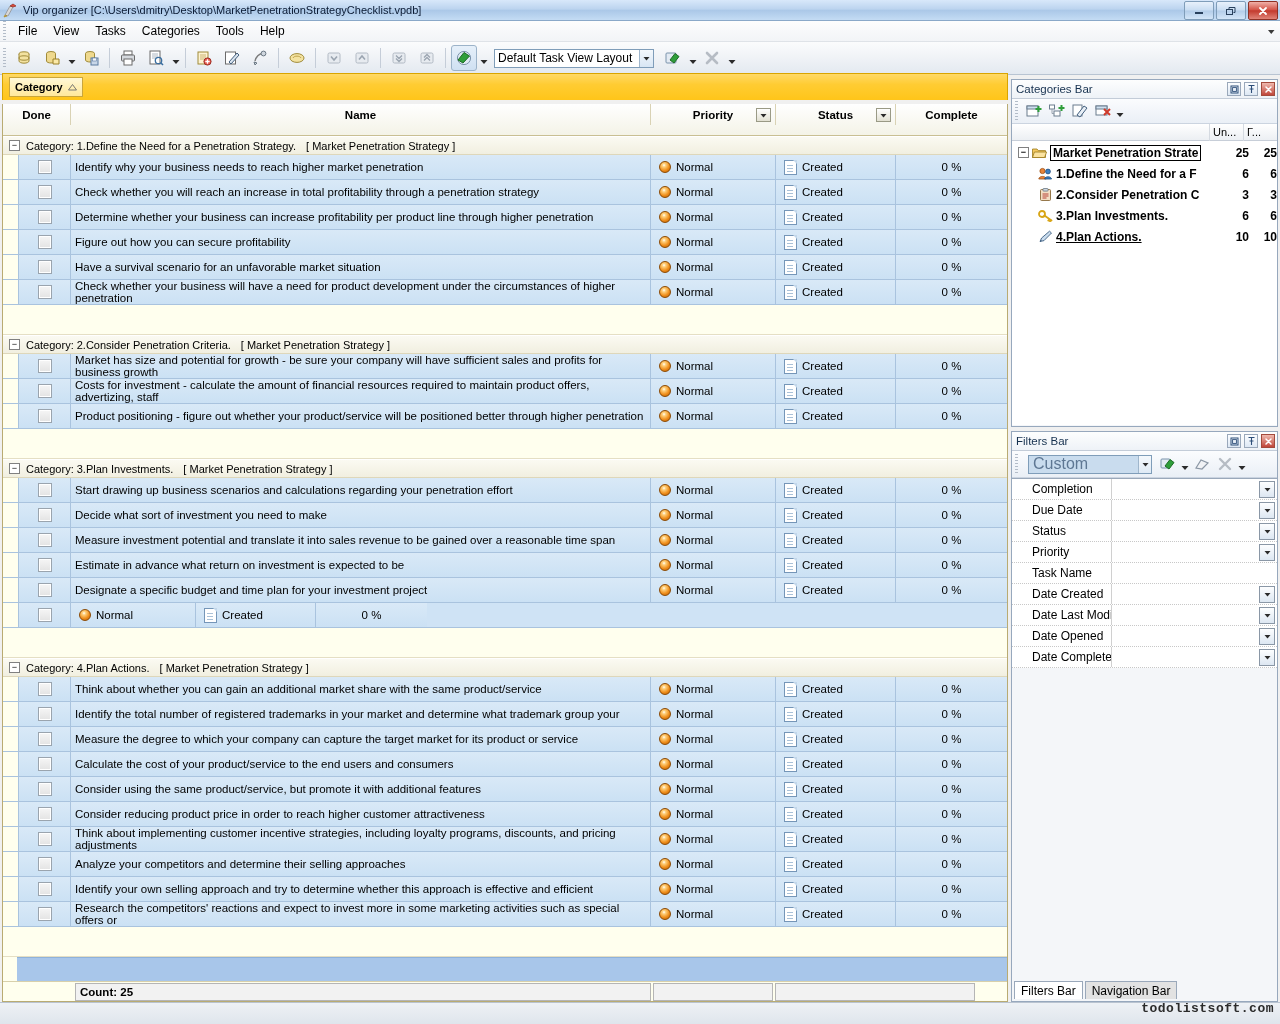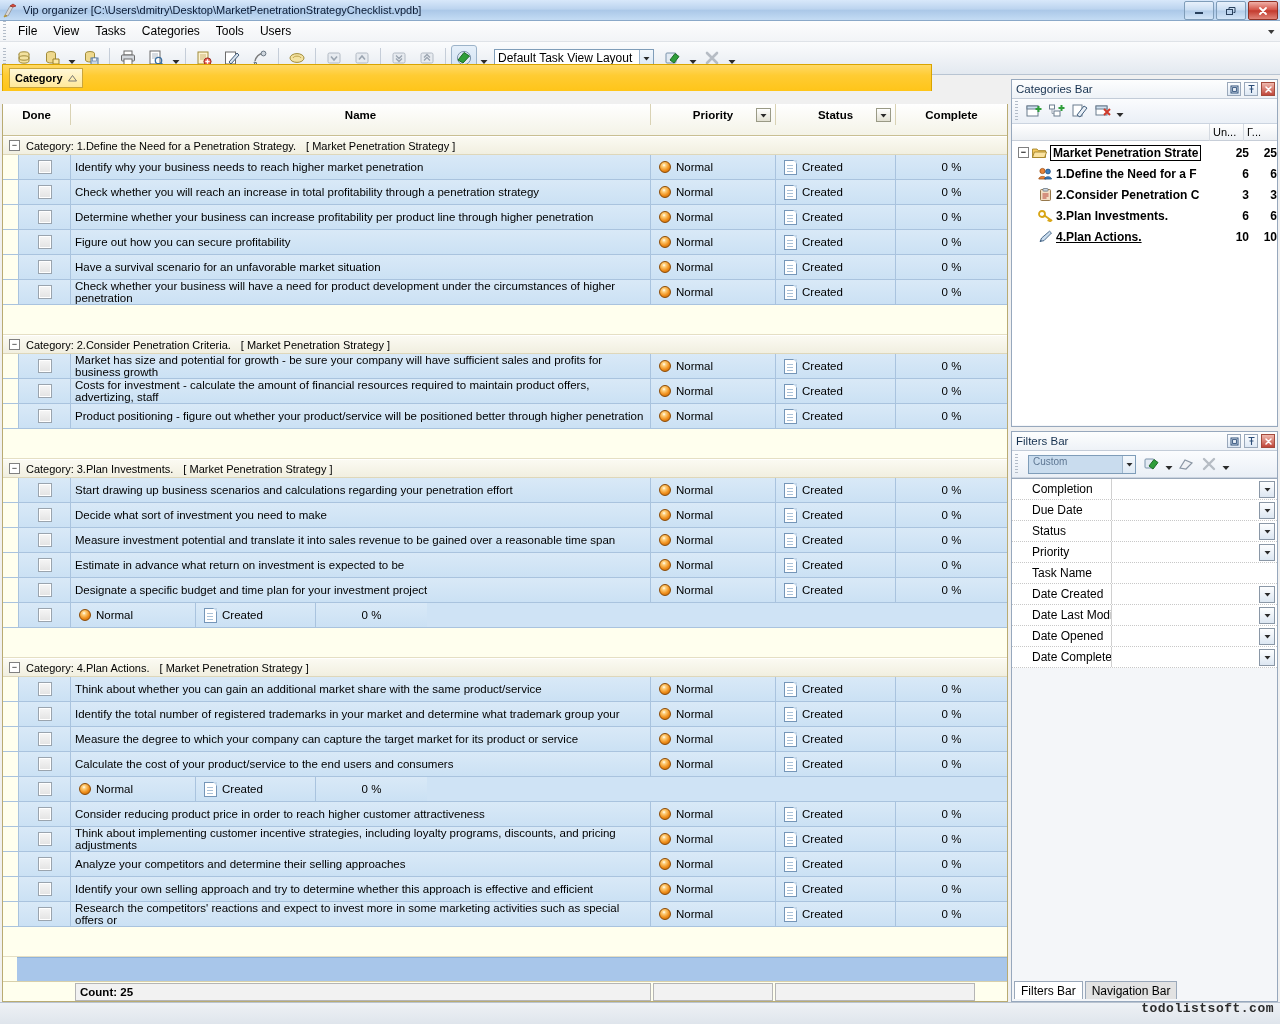--- a/index.html
+++ b/index.html
@@ -95,21 +95,21 @@
   }
   .tb-combo .cbtn {
     position: absolute; right: 0px; top: 0px; width: 13px; height: 17px;
     background: linear-gradient(to bottom, #f4f8fc, #d8e6f4);
     border-left: 1px solid #9fb6cc;
     display: flex; align-items: center; justify-content: center;
   }
 
   
   .sortbar {
-    position: absolute; left: 2px; top: 64px; width: 930px; height: 27px;
+    position: absolute; left: 2px; top: 73px; width: 1006px; height: 27px;
     background: linear-gradient(to bottom, #ffd966 0%, #ffcc33 40%, #ffc519 100%);
     border: 1px solid #d9a400; border-bottom: none;
     box-sizing: border-box;
     display: flex; align-items: center;
   }
   .sort-chip {
     margin-left: 6px; height: 18px; padding: 0 5px;
     background: linear-gradient(to bottom, #fff8d8, #ffe89a);
     border: 1px solid #caa63c;
     display: flex; align-items: center; gap: 5px;
@@ -293,24 +293,24 @@
     display: flex; align-items: center; justify-content: center;
     font-size: 9px; line-height: 7px; margin-left: 6px; margin-right: 3px;
   }
 
   .filter-combo-row {
     height: 27px; display: flex; align-items: center;
     background: linear-gradient(to bottom, #fbfcfe 0%, #eaeff6 100%);
     border-bottom: 1px solid #cbd4e0; box-sizing: border-box;
   }
   .filter-combo {
-    width: 108px; height: 19px; margin-left: 6px;
+    width: 124px; height: 19px; margin-left: 6px;
     border: 1px solid #7f9db9; background: #c9dcee;
-    display: flex; align-items: flex-start; padding-left: 4px;
-    font-size: 10px; color: #5e7793; box-sizing: border-box; position: relative;
+    display: flex; align-items: center; padding-left: 4px;
+    font-size: 16px; color: #5e7793; box-sizing: border-box; position: relative;
   }
   .filter-combo .cbtn {
     position: absolute; right: 0; top: 0; width: 12px; height: 17px;
     background: linear-gradient(to bottom, #f4f8fc, #dfeaf5);
     border-left: 1px solid #9fb6cc; display: flex; align-items: center; justify-content: center;
   }
 
   .filter-grid { background: #fff; border-top: 1px solid #9aa8ba; }
   .filter-row {
     display: flex; height: 21px; align-items: stretch;
@@ -390,21 +390,21 @@
     </div>
   </div>
 
   <div class="menubar">
     <div class="grip"></div>
     <div class="menu-item">File</div>
     <div class="menu-item">View</div>
     <div class="menu-item">Tasks</div>
     <div class="menu-item">Categories</div>
     <div class="menu-item">Tools</div>
-    <div class="menu-item">Users</div>
+    <div class="menu-item">Help</div>
     <span class="chev-right">
       <svg width="9" height="9">
           <path d="M1 3 L7.5 3 L4.25 7 Z" fill="#3a3a3a"></path>
         </svg>
     </span>
   </div>
 
   <div class="toolbar">
     <div class="grip"></div>
 
@@ -910,20 +910,21 @@
             <span class="stat-doc"></span>
             <span>Created</span>
           </div>
           <div class="cell c-comp">0 %</div>
         </div>
         <div class="task-row">
           <div class="rowgutter"></div>
           <div class="cell c-done" style="margin-left:0;">
             <span class="chk"></span>
           </div>
+          <div class="cell c-name">Consider using the same product/service, but promote it with additional features</div>
           <div class="cell c-prio">
             <span class="prio-dot"></span>
             <span>Normal</span>
           </div>
           <div class="cell c-stat">
             <span class="stat-doc"></span>
             <span>Created</span>
           </div>
           <div class="cell c-comp">0 %</div>
         </div>

